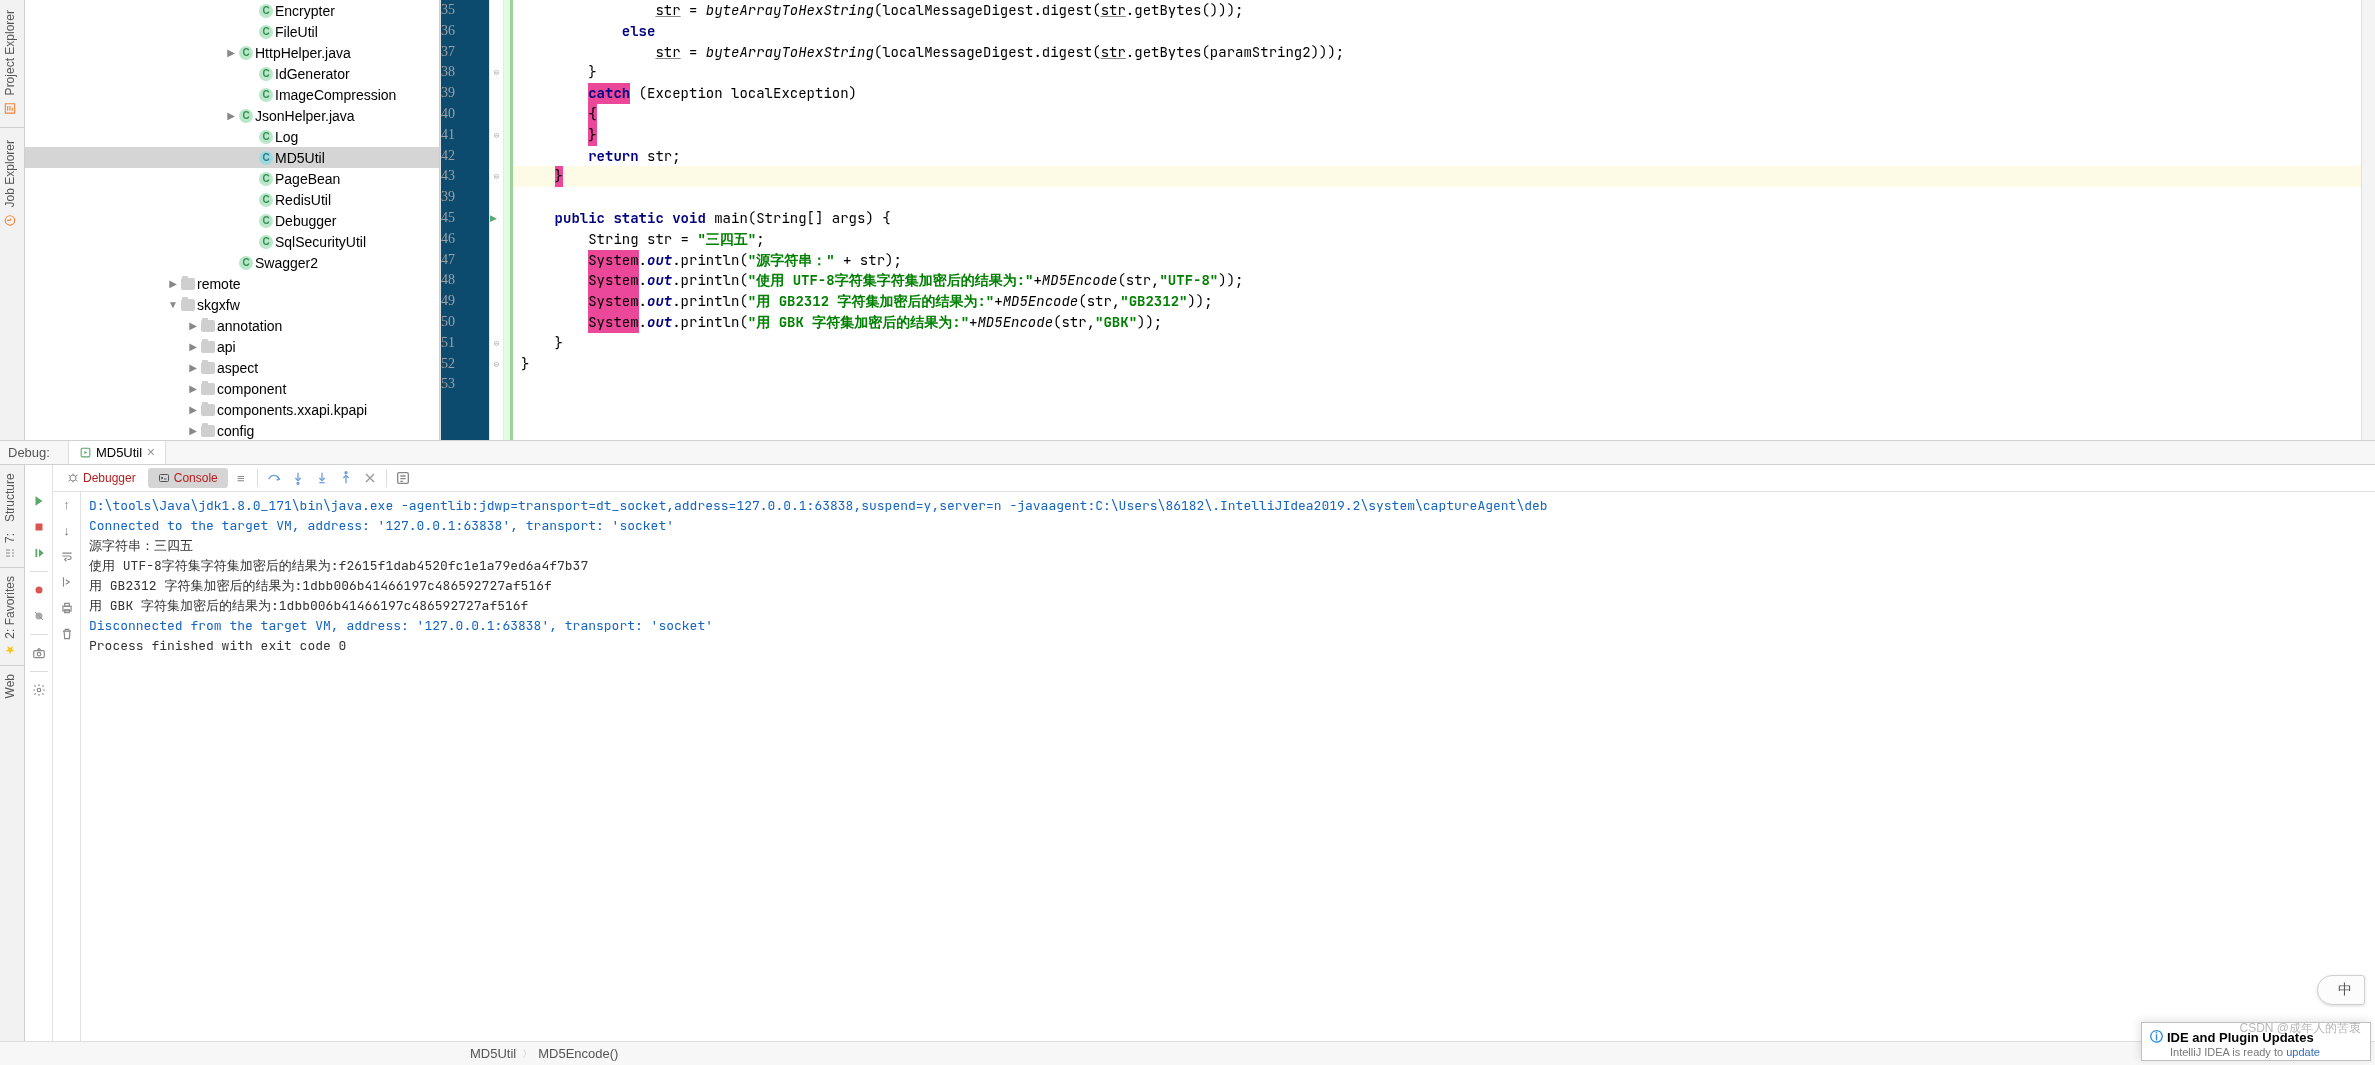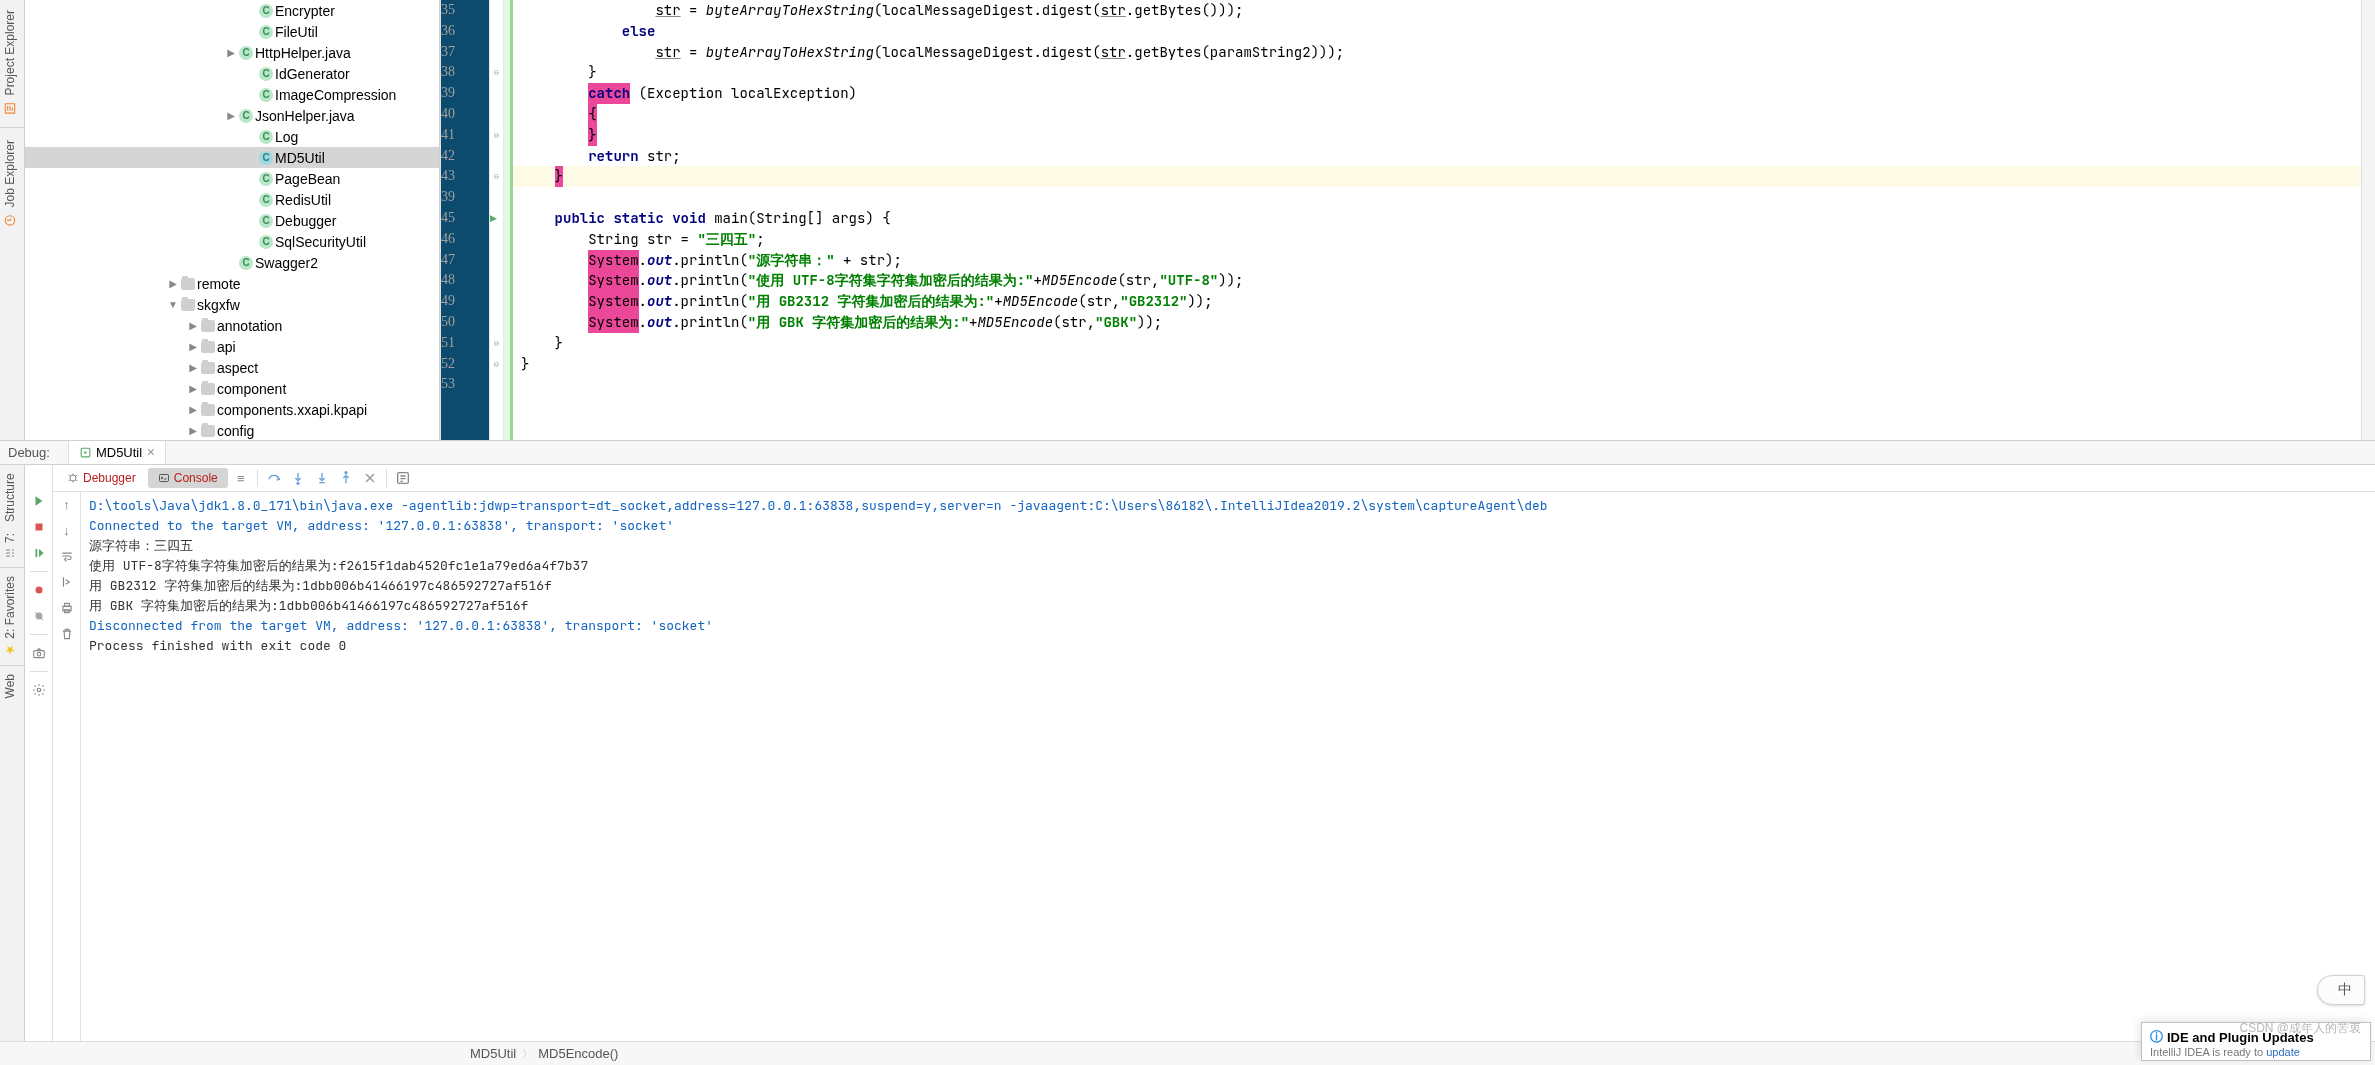--- a/index.html
+++ b/index.html
@@ -65,21 +65,21 @@
 
   .console-body { flex: 1; display: flex; }
   .console-left-btns { width: 28px; background: #fff; border-right: 1px solid #e0e0e0; display:flex;flex-direction:column;align-items:center;padding-top:4px;gap:10px;}
   .console-left-btns .btn{width:16px;height:16px;color:#777;display:flex;align-items:center;justify-content:center;}
   .console-out { flex: 1; padding: 4px 8px; font-family: "JetBrains Mono","Consolas",monospace; font-size: 13px; line-height: 20px; white-space: pre; color:#333; overflow:hidden;}
   .console-out .blue{color:#1565c0;}
 
   .ime-bubble { position:absolute; right:10px; bottom:60px; background:#fcfcfc; border:1px solid #d0d0d0;border-radius:20px 4px 4px 20px; padding:5px 12px 5px 20px; font-size:14px; color:#555; box-shadow:0 1px 3px rgba(0,0,0,0.15);}
   .update-popup { position:absolute; right:4px; bottom:4px; width:230px; background:#fff; border:1px solid #c0c0c0; padding:5px 8px 2px 8px; font-size:12px; box-shadow:-2px -2px 8px rgba(0,0,0,0.1);}
   .update-popup .t{font-weight:bold;font-size:13px;display:flex;align-items:center;gap:4px;}
-  .update-popup .s{color:#777;font-size:11px;}
+  .update-popup .s{color:#777;font-size:11px;margin-left:20px;}
   .update-popup .lk{color:#2e6cc0;}
   .wm { position:absolute; right:14px; bottom:28px; color:#b8b8b8; font-size:12px; font-family:Arial;}
 </style>
 </head>
 <body>
 
 <div class="main-row">
 
   <div class="left-tabs">
     <div class="vtab">

